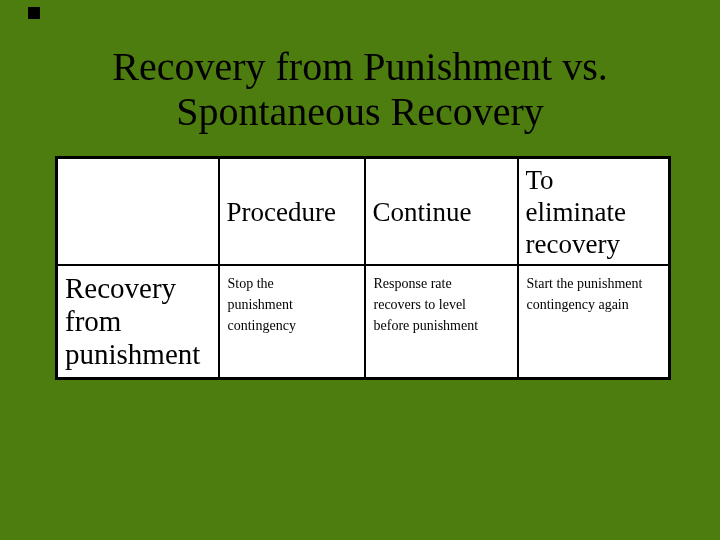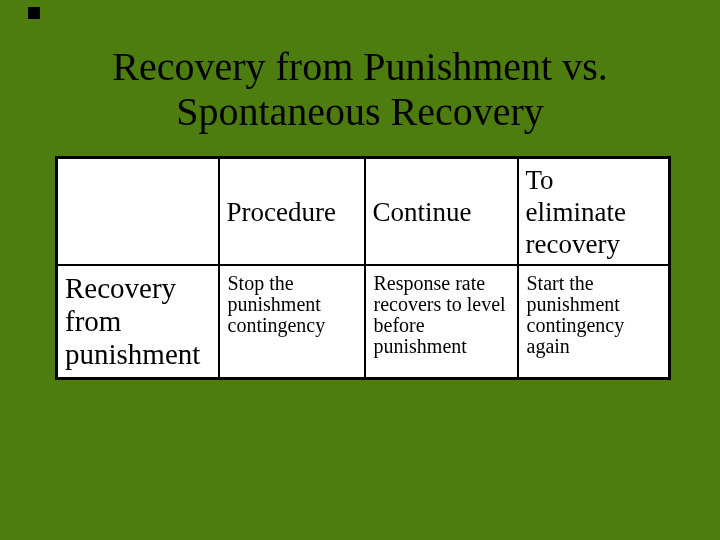--- a/index.html
+++ b/index.html
@@ -66,21 +66,21 @@
     padding: 4px 4px 4px 7px;
     white-space: pre-line;
   }
   .row-label {
     font-size: 29px;
     line-height: 33px;
     padding: 6px 4px 4px 7px;
     white-space: pre-line;
   }
   .cell-text {
-    font-size: 20px;
+    font-size: 14px;
     line-height: 21px;
     padding: 7px 4px 4px 8px;
     white-space: pre-line;
   }
 </style>
 </head>
 <body>
 
 <div class="slide">
 

